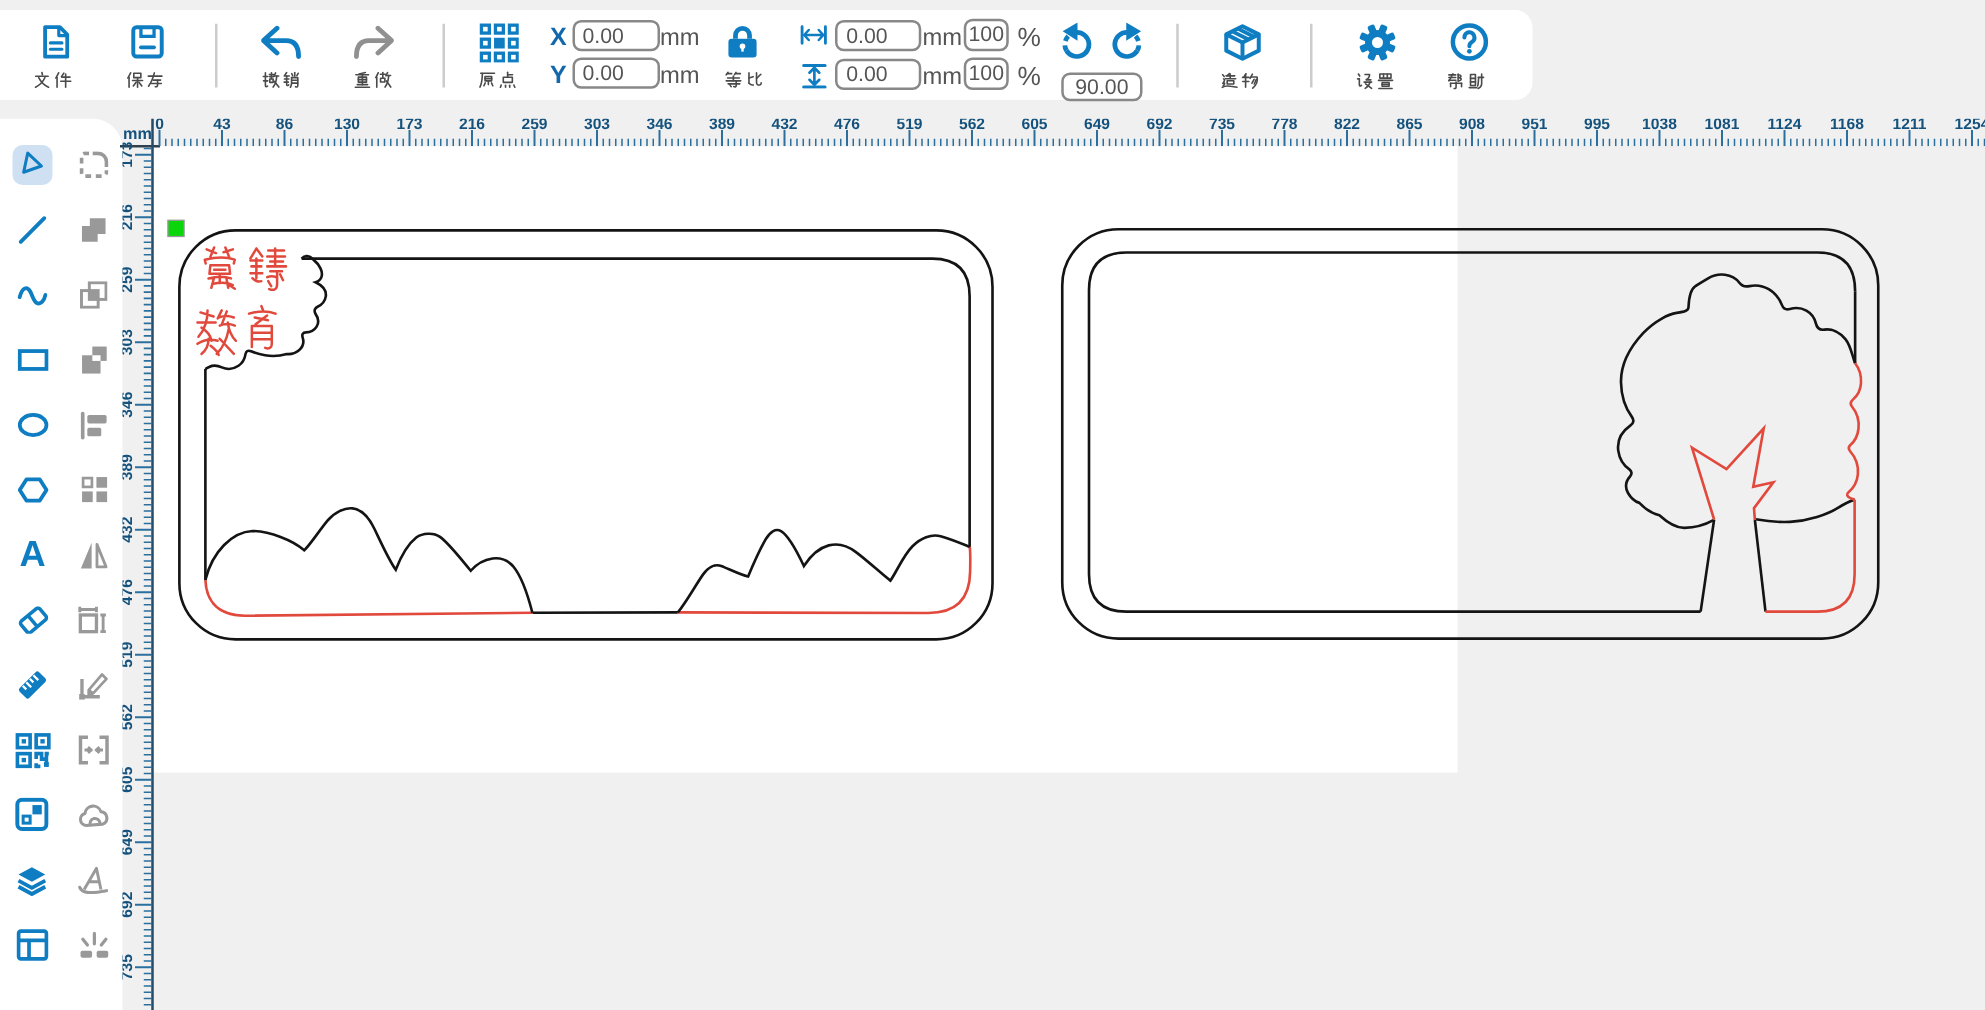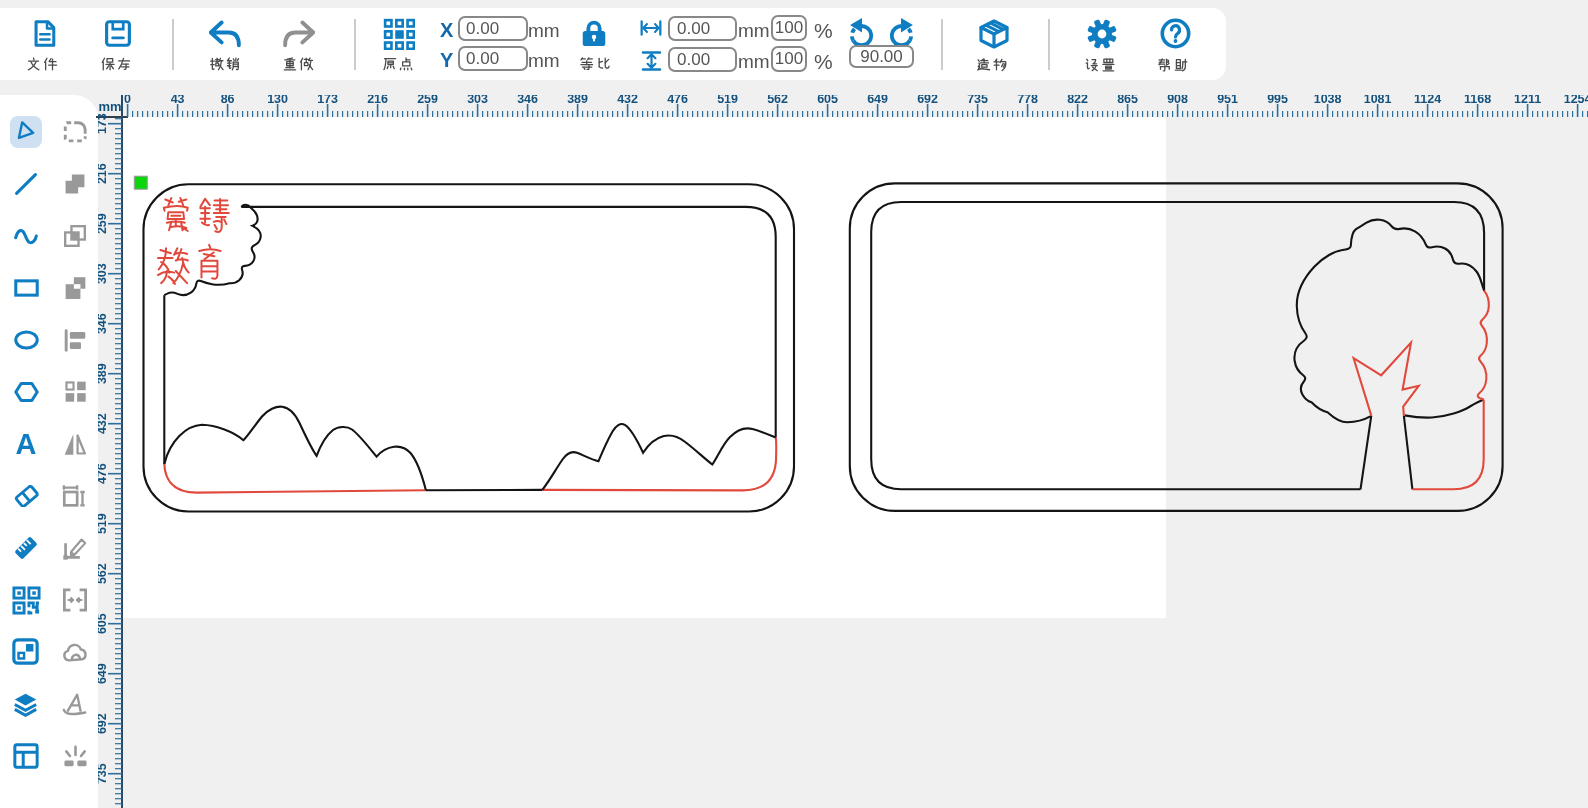--- a/index.html
+++ b/index.html
@@ -240,21 +240,21 @@
 <svg class="abs" style="left:848px;top:18px" width="27" height="29" viewBox="0 0 26 28">
     <path d="M13 7.7 A9.3 9.3 0 1 1 4.95 21.65" fill="none" stroke="#0f7dc2" stroke-width="3.7"></path>
     <path d="M4.95 21.65 A9.3 9.3 0 0 1 13 7.7" fill="none" stroke="#0f7dc2" stroke-width="3.7" stroke-dasharray="4.2 3.4"></path>
     <polygon points="13.5,0 2,6.8 13.5,14" fill="#0f7dc2"></polygon>
   </svg>
 <svg class="abs" style="left:888px;top:18px" width="27" height="29" viewBox="0 0 26 28">
     <path d="M13 7.7 A9.3 9.3 0 1 0 21.05 21.65" fill="none" stroke="#0f7dc2" stroke-width="3.7"></path>
     <path d="M21.05 21.65 A9.3 9.3 0 0 0 13 7.7" fill="none" stroke="#0f7dc2" stroke-width="3.7" stroke-dasharray="4.2 3.4"></path>
     <polygon points="12.5,0 24,6.8 12.5,14" fill="#0f7dc2"></polygon>
   </svg>
-<div class="inp" style="left:849px;top:45px;width:61px;height:19px;justify-content:center;">90.00</div>
+<div class="inp" style="left:849px;top:58px;width:61px;height:19px;justify-content:center;">90.00</div>
 <div class="abs" style="left:941px;top:19px;width:2px;height:51px;background:#ccc;"></div>
 <svg class="abs" style="left:979px;top:19px" width="30" height="30" viewBox="0 0 30 30">
     <path d="M15 2 L28 8.5 L15 15 L2 8.5 Z" fill="none" stroke="#0f7dc2" stroke-width="3.2" stroke-linejoin="round"></path>
     <path d="M2 8.5 V21.5 L15 28 L28 21.5 V8.5" fill="none" stroke="#0f7dc2" stroke-width="3.2" stroke-linejoin="round"></path>
     <path d="M15 15 V28" stroke="#0f7dc2" stroke-width="3.2"></path>
     <path d="M6.8 6.1 L19.8 12.6 M11.2 3.9 L24.2 10.4" stroke="#0f7dc2" stroke-width="3"></path>
   </svg>
 <div class="abs" style="left:1048px;top:19px;width:2px;height:51px;background:#ccc;"></div>
 <svg class="abs" style="left:1086px;top:18px" width="32" height="32" viewBox="0 0 32 32">
     <circle cx="16" cy="16" r="10" fill="#0f7dc2"></circle>

